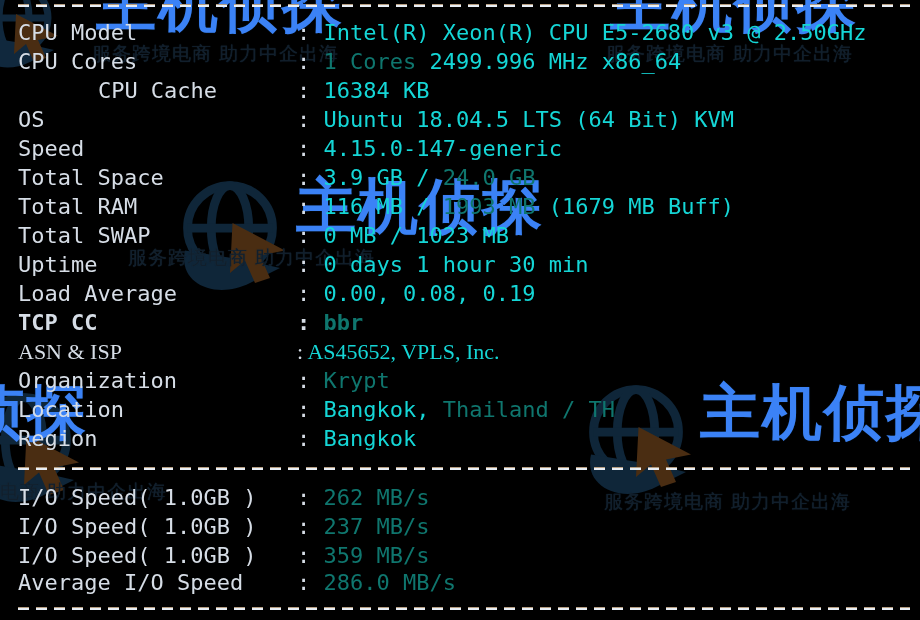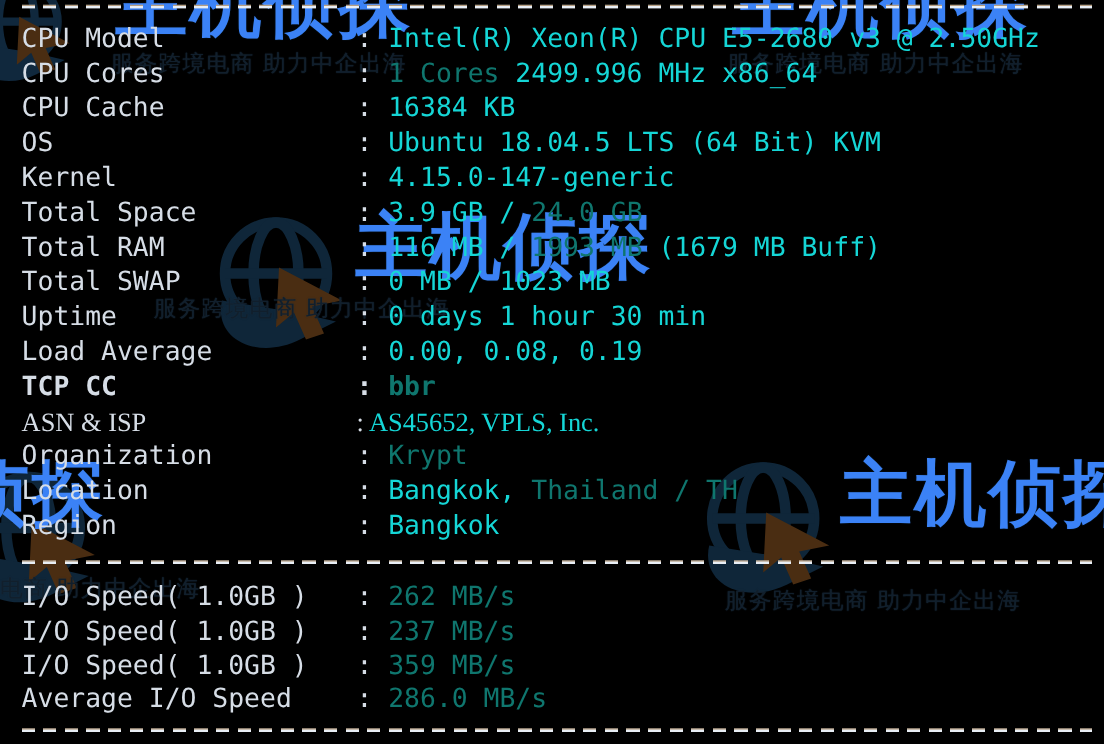--- a/index.html
+++ b/index.html
@@ -158,23 +158,23 @@
   </div>
 
   <div id="term">
     <div class="sep" style="top:4px;"></div>
     <div class="sep" style="top:467px;"></div>
     <div class="sep" style="top:607px;"></div>
 
     <div id="sysinfo-rows">
         <div class="row" style="top: 18px;"><span class="lbl">CPU Model</span><span class="colon">: </span><span class="cy">Intel(R) Xeon(R) CPU E5-2680 v3 @ 2.50GHz</span></div>
         <div class="row" style="top: 47px;"><span class="lbl">CPU Cores</span><span class="colon">: </span><span class="ye">1 Cores</span><span class="cy"> 2499.996 MHz x86_64</span></div>
-        <div class="row" style="top: 76px;"><span class="lbl">CPU Cache</span><span class="colon">: </span><span class="cy">16384 KB</span></div>
+        <div class="row" style="top: 76px; text-align: center;"><span class="lbl">CPU Cache</span><span class="colon">: </span><span class="cy">16384 KB</span></div>
         <div class="row" style="top: 105px;"><span class="lbl">OS</span><span class="colon">: </span><span class="cy">Ubuntu 18.04.5 LTS (64 Bit) KVM</span></div>
-        <div class="row" style="top: 134px;"><span class="lbl">Kernel</span><span class="colon">: </span><span class="cy">4.15.0-147-generic</span></div>
+        <div class="row" style="top: 134px;"><span class="lbl">Speed</span><span class="colon">: </span><span class="cy">4.15.0-147-generic</span></div>
         <div class="row" style="top: 163px;"><span class="lbl">Total Space</span><span class="colon">: </span><span class="cy">3.9 GB / </span><span class="ye">24.0 GB</span></div>
         <div class="row" style="top: 192px;"><span class="lbl">Total RAM</span><span class="colon">: </span><span class="cy">116 MB / </span><span class="ye">1993 MB</span><span class="cy"> (1679 MB Buff)</span></div>
         <div class="row" style="top: 221px;"><span class="lbl">Total SWAP</span><span class="colon">: </span><span class="cy">0 MB / 1023 MB</span></div>
         <div class="row" style="top: 250px;"><span class="lbl">Uptime</span><span class="colon">: </span><span class="cy">0 days 1 hour 30 min</span></div>
         <div class="row" style="top: 279px;"><span class="lbl">Load Average</span><span class="colon">: </span><span class="cy">0.00, 0.08, 0.19</span></div>
         <div class="row" style="top: 308px; font-weight: bold;"><span class="lbl">TCP CC</span><span class="colon">: </span><span class="ye">bbr</span></div>
         <div class="row" style="top: 337px; font-family: Liberation Serif, serif;"><span class="lbl">ASN &amp; ISP</span><span class="colon">: </span><span class="cy">AS45652, VPLS, Inc.</span></div>
         <div class="row" style="top: 366px;"><span class="lbl">Organization</span><span class="colon">: </span><span class="ye">Krypt</span></div>
         <div class="row" style="top: 395px;"><span class="lbl">Location</span><span class="colon">: </span><span class="cy">Bangkok, </span><span class="ye">Thailand / TH</span></div>
         <div class="row" style="top: 424px;"><span class="lbl">Region</span><span class="colon">: </span><span class="cy">Bangkok</span></div>

